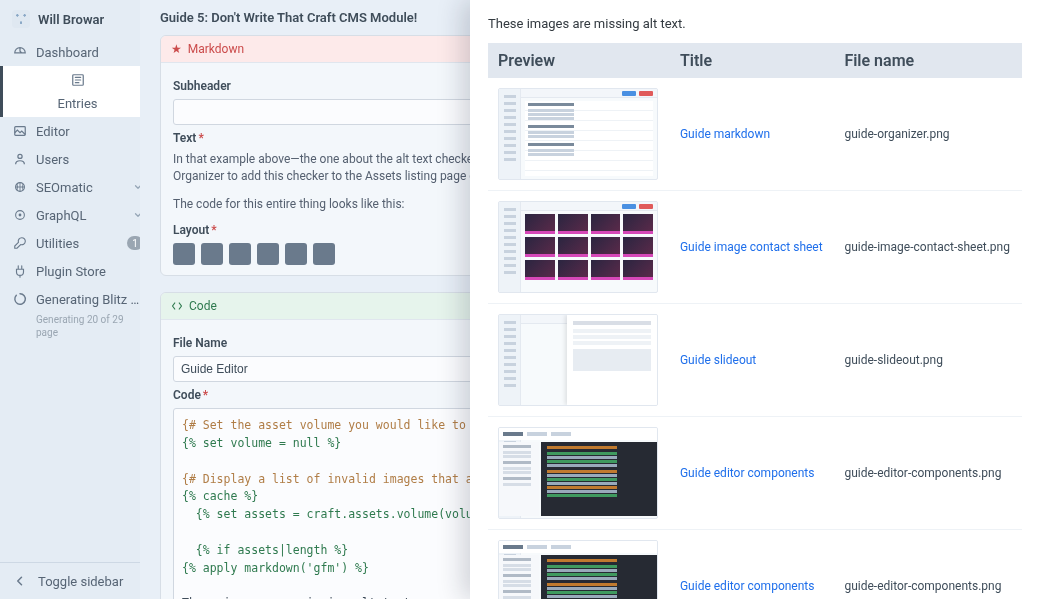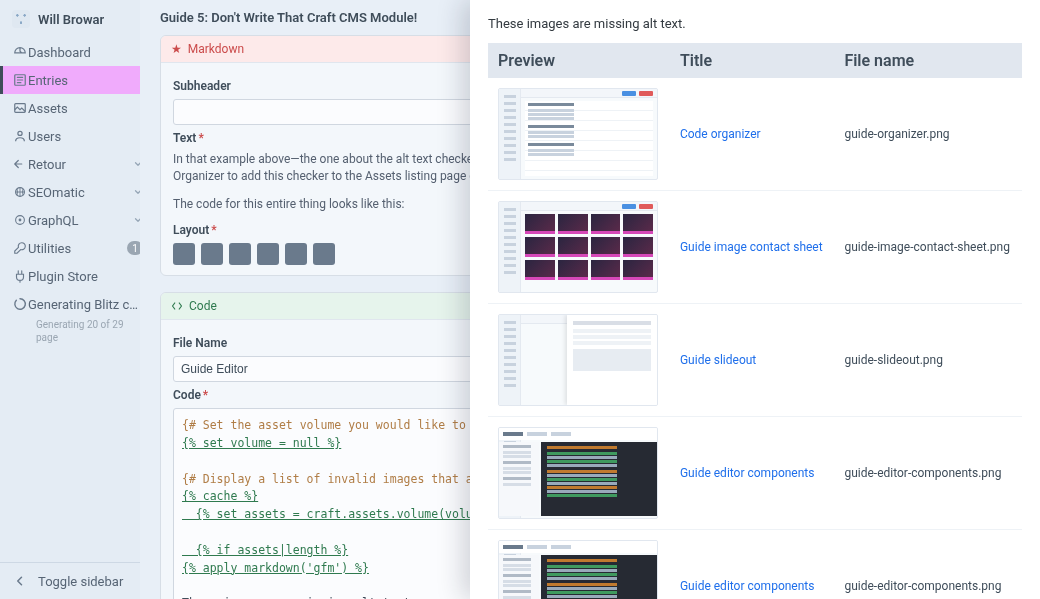--- a/index.html
+++ b/index.html
@@ -3,22 +3,22 @@
 <meta charset="utf-8">
 <style>
 * { margin: 0; padding: 0; box-sizing: border-box; }
 body { font-family: -apple-system, BlinkMacSystemFont, "Segoe UI", Roboto, Helvetica, Arial, sans-serif; font-size: 13px; color: #3f4d5a; background: #e4edf6; width: 1040px; height: 599px; overflow: hidden; position: relative; }
 
 
 .sidebar { position: absolute; left: 0; top: 0; bottom: 0; width: 156px; background: #e4ecf4; border-right: 1px solid #cdd8e4; display: flex; flex-direction: column; }
 .sb-header { padding: 10px 12px; font-weight: 600; color: #3f4d5a; display: flex; align-items: center; gap: 8px; }
 .sb-logo { width: 18px; height: 18px; border-radius: 4px; background: radial-gradient(circle at 30% 30%, #8aa8c6 1px, transparent 1.5px), radial-gradient(circle at 70% 30%, #8aa8c6 1px, transparent 1.5px), radial-gradient(circle at 50% 70%, #8aa8c6 1px, transparent 1.5px); background-color: #dfe8f1; }
 .sb-nav { flex: 1; overflow: auto; }
-.sb-item { display: flex; align-items: center; gap: 0; padding: 6px 12px; color: #576575; cursor: pointer; position: relative; }
-.sb-item.selected { background: #f0abfc; }
+.sb-item { display: flex; align-items: center; gap: 8px; padding: 6px 12px; color: #576575; cursor: pointer; position: relative; }
+.sb-item.selected { background: #ffffff; flex-direction: column; }
 .sb-item.selected::before { content: ""; position: absolute; left: 0; top: 0; bottom: 0; width: 3px; background: #3f4d5a; }
 .sb-icon { width: 16px; height: 16px; flex: none; color: #6a7a8c; display: flex; align-items: center; justify-content: center; }
 .sb-label { flex: 1; white-space: nowrap; overflow: hidden; text-overflow: ellipsis; }
 .sb-chevron { width: 10px; color: #96a6b6; }
 .sb-badge { background: #9aa6b2; color: #fff; font-size: 10px; border-radius: 8px; min-width: 16px; height: 14px; padding: 0 4px; display: inline-flex; align-items: center; justify-content: center; }
 .sb-sub { font-size: 10px; color: #9aa6b2; padding: 0 12px 4px 36px; line-height: 1.3; }
 .sb-footer { border-top: 1px solid #cdd8e4; padding: 10px 12px; display: flex; align-items: flex-end; gap: 10px; color: #576575; cursor: pointer; }
 
 
 .main { position: absolute; left: 140px; right: 0; top: 0; bottom: 0; background: #e8eff7; overflow: hidden; }
@@ -33,21 +33,21 @@
 .card-body { padding: 10px 12px; }
 .field-label { font-size: 12px; font-weight: 600; color: #3f4d5a; margin: 6px 0; }
 .field-label .req { color: #cb4b4b; margin-left: 2px; }
 .textbox { width: 100%; border: 1px solid #d0d7e0; background: #fbfcfe; border-radius: 3px; padding: 5px 7px; font-size: 12px; color: #3f4d5a; }
 .para { font-size: 12px; color: #556070; line-height: 1.45; margin: 6px 0 10px; }
 .layout-row { display: flex; align-items: center; gap: 6px; margin-top: 4px; }
 .layout-cell { width: 22px; height: 22px; background: #6a7a8c; border-radius: 3px; }
 .layout-meta { margin-left: auto; font-size: 11px; color: #8a97a6; display: flex; align-items: center; gap: 4px; }
 .codebox { width: 100%; border: 1px solid #d0d7e0; background: #fbfcfe; border-radius: 3px; padding: 8px; font-family: ui-monospace, "SFMono-Regular", Menlo, Consolas, monospace; font-size: 11.5px; line-height: 1.55; color: #334; white-space: pre; overflow: auto; }
 .codebox .c { color: #b07d46; }
-.codebox .t { color: #2f7a4f; text-decoration: underline; }
+.codebox .t { color: #2f7a4f; }
 .codebox .p { color: #3f4d5a; }
 
 
 .panel { position: absolute; top: 0; right: 0; bottom: 0; width: 570px; background: #fff; box-shadow: -8px 0 24px rgba(20,30,50,.18); padding: 16px 18px 0; overflow: auto; }
 .panel-title { font-size: 13px; color: #333a40; margin-bottom: 12px; }
 .tbl { width: 100%; border-collapse: collapse; }
 .tbl thead th { background: #e1e7ef; text-align: left; font-weight: 600; font-size: 16px; padding: 8px 10px; color: #3f4d5a; }
 .tbl td { padding: 10px; vertical-align: middle; border-bottom: 1px solid #eef2f6; font-size: 12px; }
 .tbl a { color: #1f6feb; text-decoration: none; }
 
@@ -104,43 +104,30 @@
         </span>
         <span class="sb-label">Entries</span>
       </div>
       <div class="sb-item">
         <span class="sb-icon">
           <svg viewBox="0 0 16 16" width="14" height="14">
             <rect x="2" y="3" width="12" height="10" rx="1" fill="none" stroke="currentColor" stroke-width="1.4"></rect>
             <path d="M2 10l3-3 3 3 2-2 4 4" fill="none" stroke="currentColor" stroke-width="1.4"></path>
           </svg>
         </span>
-        <span class="sb-label">Assets</span>
+        <span class="sb-label">Editor</span>
       </div>
       <div class="sb-item">
         <span class="sb-icon">
           <svg viewBox="0 0 16 16" width="14" height="14">
             <circle cx="8" cy="5" r="2.4" fill="none" stroke="currentColor" stroke-width="1.4"></circle>
             <path d="M3 14c0-2.8 2.2-4 5-4s5 1.2 5 4" fill="none" stroke="currentColor" stroke-width="1.4"></path>
           </svg>
         </span>
         <span class="sb-label">Users</span>
-      </div>
-      <div class="sb-item">
-        <span class="sb-icon">
-          <svg viewBox="0 0 16 16" width="14" height="14">
-            <path d="M6 4 2 8l4 4M2 8h8a4 4 0 0 1 0 0" fill="none" stroke="currentColor" stroke-width="1.4" stroke-linecap="round" stroke-linejoin="round"></path>
-          </svg>
-        </span>
-        <span class="sb-label">Retour</span>
-        <span class="sb-chevron">
-          <svg viewBox="0 0 16 16" width="10" height="10">
-            <path d="M4 6l4 4 4-4" fill="none" stroke="currentColor" stroke-width="2" stroke-linecap="round" stroke-linejoin="round"></path>
-          </svg>
-        </span>
       </div>
       <div class="sb-item">
         <span class="sb-icon">
           <svg viewBox="0 0 16 16" width="14" height="14">
             <circle cx="8" cy="8" r="5" fill="none" stroke="currentColor" stroke-width="1.4"></circle>
             <path d="M8 3v10M3 8h10M4.5 4.5c1 2 1 5 0 7M11.5 4.5c-1 2-1 5 0 7" fill="none" stroke="currentColor" stroke-width="1"></path>
           </svg>
         </span>
         <span class="sb-label">SEOmatic</span>
         <span class="sb-chevron">
@@ -279,21 +266,21 @@
     </thead>
     <tbody id="panel-rows">
         <tr>
           <td>
             <div class="thumb organizer">
               <div class="t-side"></div>
               <div class="t-top"></div>
               <div class="t-body"></div>
             </div>
           </td>
-          <td><a href="#">Code organizer</a></td>
+          <td><a href="#">Guide markdown</a></td>
           <td>guide-organizer.png</td>
         </tr>
         <tr>
           <td>
             <div class="thumb contact">
               <div class="t-side"></div>
               <div class="t-top"></div>
               <div class="t-body">
                 <div class="ph"></div>
                 <div class="ph"></div>

